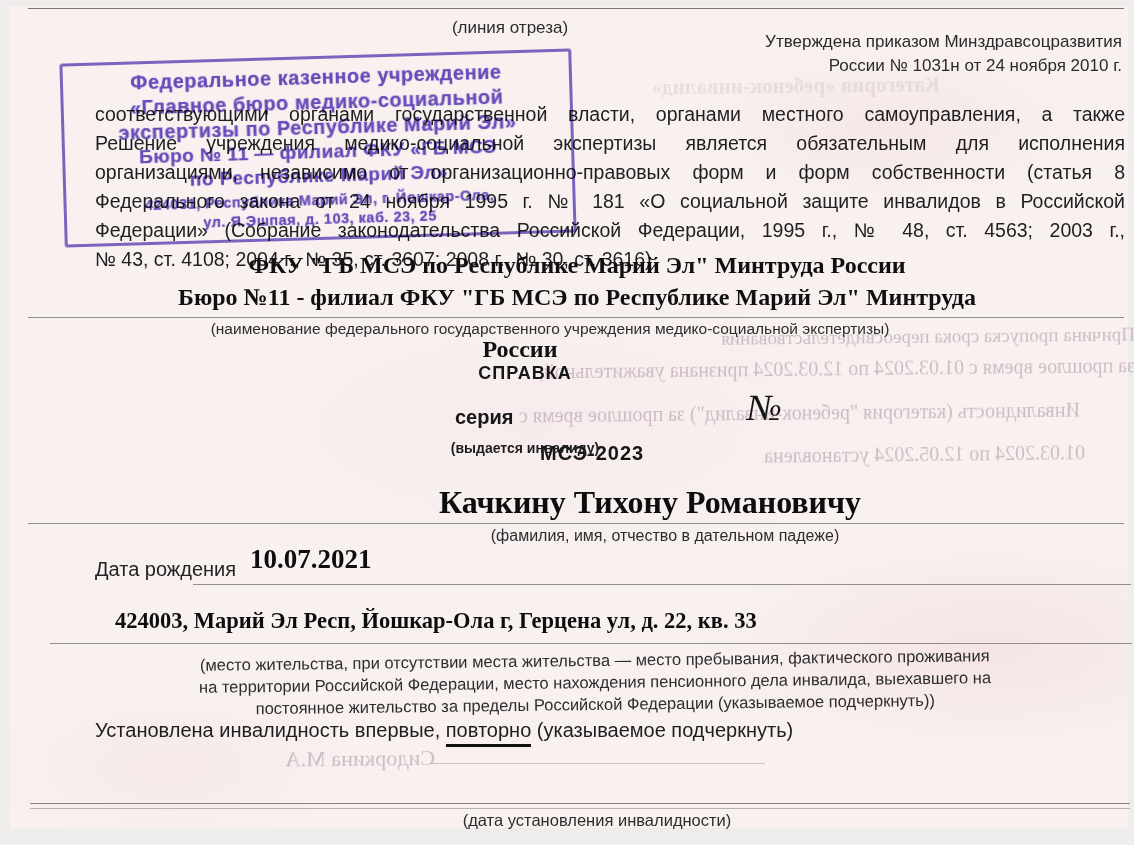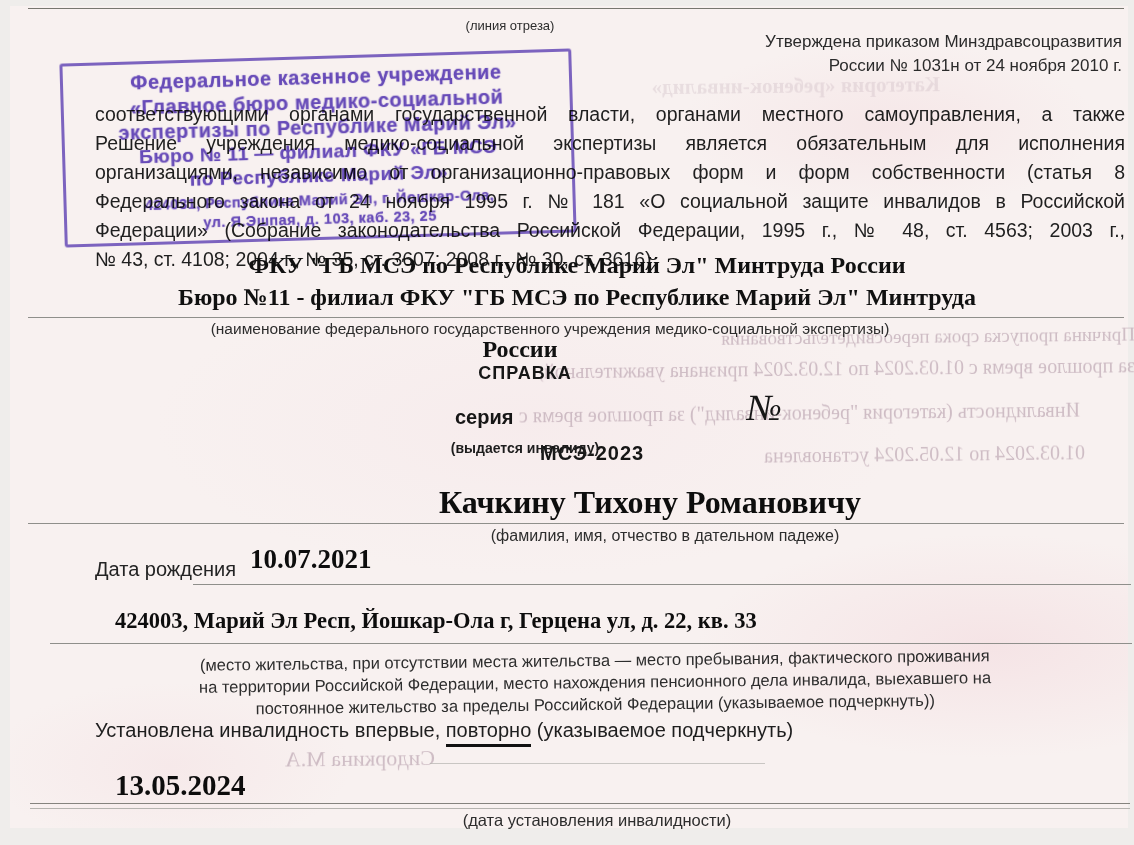--- a/index.html
+++ b/index.html
@@ -33,21 +33,21 @@
          filter:blur(.6px);opacity:.75;font-family:"Liberation Serif",serif;white-space:nowrap;}
   .num{font-family:"DejaVu Sans Mono",monospace;letter-spacing:11px;}
 </style>
 </head>
 <body>
 
 <div id="screen">
   <div id="paper">
 
     <div class="rule" style="left:18px;top:2px;width:1096px;background:#77766f;"></div>
-    <div class="abs sans" style="left:0;top:12px;width:1000px;text-align:center;font-size:13px;color:#2c2c2c;">(линия отреза)</div>
+    <div class="abs sans" style="left:0;top:12px;width:1000px;text-align:center;font-size:17px;color:#2c2c2c;">(линия отреза)</div>
 
     <div class="abs sans" style="right:6px;top:24px;width:430px;text-align:right;font-size:17px;line-height:24px;color:#2b2b2b;">
       <div>Утверждена приказом Минздравсоцразвития</div>
       <div>России № 1031н от 24 ноября 2010 г.</div>
     </div>
 
     <div class="bleed b" style="left:580px;top:68px;width:350px;font-size:21px;opacity:.28;">Категория «ребенок-инвалид»</div>
     <div class="bleed" style="left:650px;top:320px;width:475px;font-size:19px;">Причина пропуска срока переосвидетельствования</div>
     <div class="bleed" style="left:405px;top:352px;width:720px;font-size:20px;">за прошлое время с 01.03.2024 по 12.03.2024 признана уважительной,</div>
     <div class="bleed" style="left:420px;top:396px;width:650px;font-size:20px;">Инвалидность (категория "ребенок-инвалид") за прошлое время с</div>
@@ -99,19 +99,18 @@
     <div class="abs sans center caption" style="left:55px;top:643px;width:1060px;font-size:16.5px;line-height:22px;transform:rotate(-0.7deg);">
       <div>(место жительства, при отсутствии места жительства — место пребывания, фактического проживания</div>
       <div>на территории Российской Федерации, место нахождения пенсионного дела инвалида, выехавшего на</div>
       <div>постоянное жительство за пределы Российской Федерации (указываемое подчеркнуть))</div>
     </div>
 
     <div class="abs sans" style="left:85px;top:713px;font-size:20px;color:#1e1e1e;">
       <span>Установлена инвалидность впервые, </span><span style="border-bottom:3px solid #111;padding-bottom:3px;">повторно</span><span> (указываемое подчеркнуть)</span>
     </div>
 
-    <div class="abs serif b" style="left:105px;top:763px;font-size:29px;color:#0d0d0d;">13.05.2024</div>
     <div class="rule" style="left:20px;top:797px;width:1100px;background:#85837e;"></div>
     <div class="rule soft" style="left:20px;top:802px;width:1100px;"></div>
     <div class="abs sans center caption" style="left:57px;top:805px;width:1060px;font-size:16.5px;">(дата установления инвалидности)</div>
 
   </div>
 </div>
 
 </body></html>

